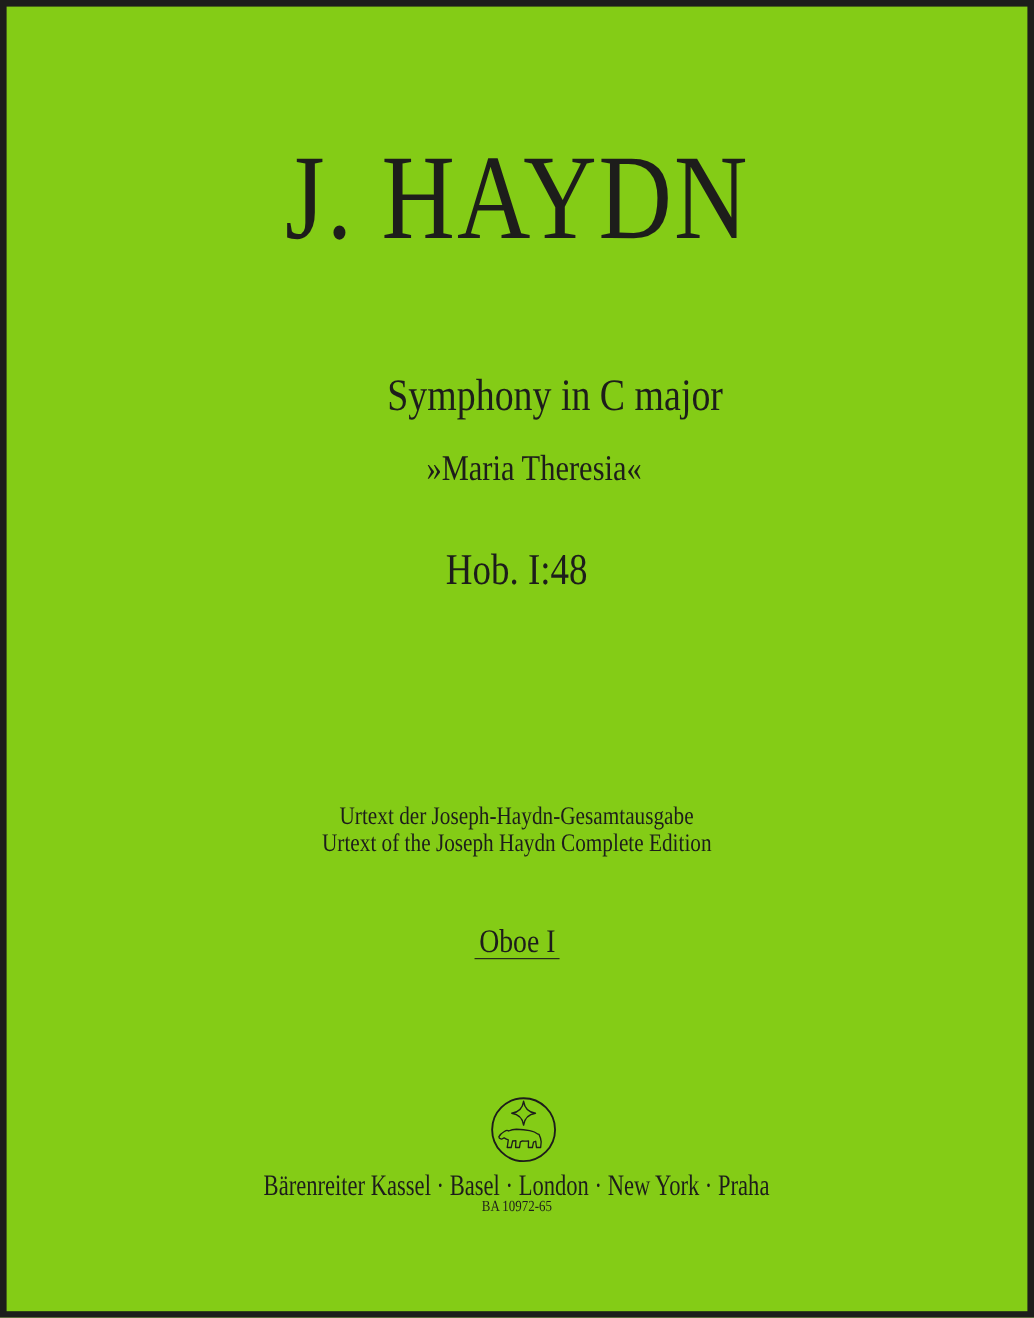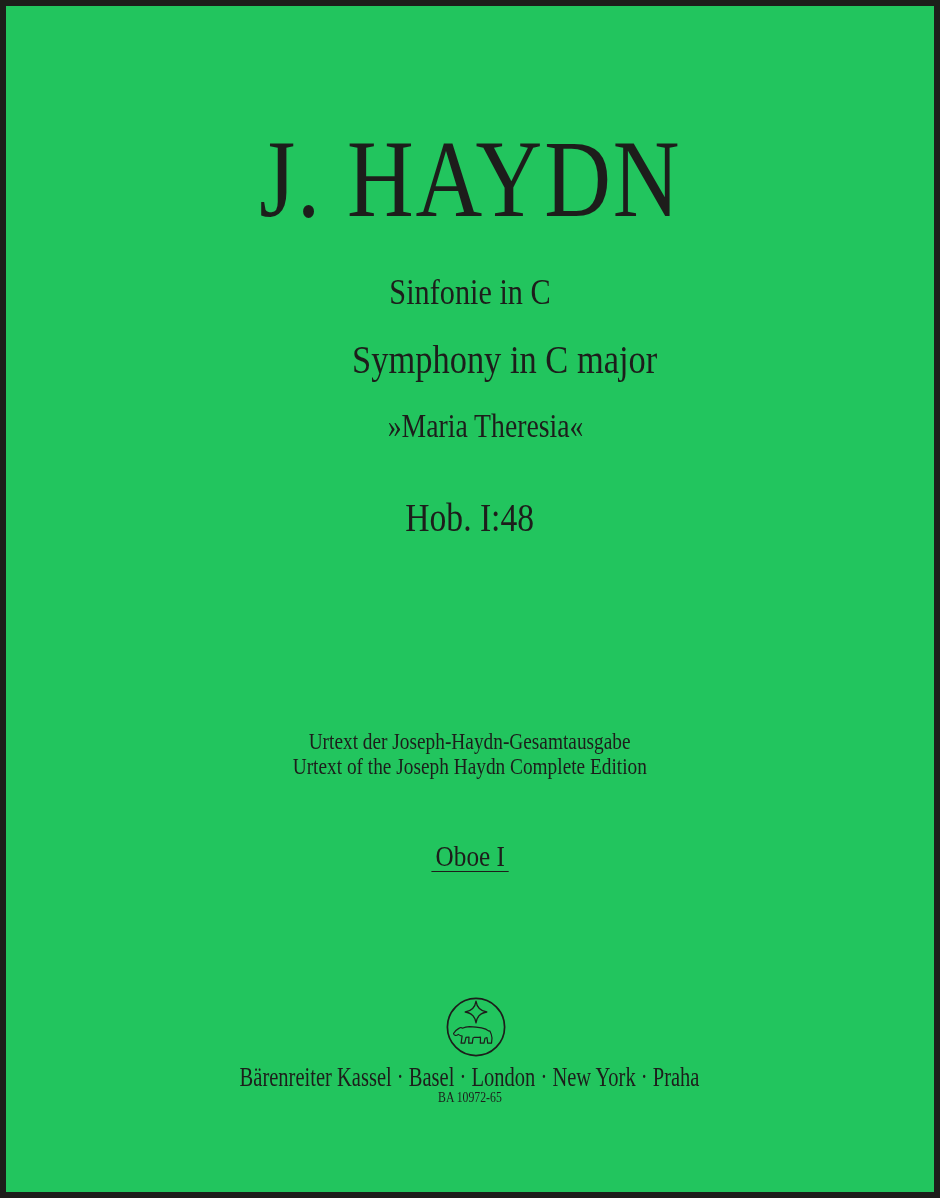--- a/index.html
+++ b/index.html
@@ -1,21 +1,21 @@
 <!DOCTYPE html>
 <html><head>
 <meta charset="utf-8">
 <style>
   html, body { margin: 0; padding: 0; background: #ffffff; }
   .page {
     position: relative;
     width: 940px;
     height: 1198px;
     box-sizing: border-box;
-    background: #22c55e;
+    background: #84cc16;
     border: 6px solid #1d1d1b;
     overflow: hidden;
     font-family: "Liberation Serif", "DejaVu Serif", serif;
     color: #1d1d1b;
   }
   .line {
     position: absolute;
     left: 0;
     width: 100%;
     text-align: center;
@@ -51,23 +51,20 @@
 </style>
 </head>
 <body>
 
 <div class="page">
 
   <div class="line composer">
     <span>J. HAYDN</span>
   </div>
 
-  <div class="line title-de">
-    <span>Sinfonie in C</span>
-  </div>
 
   <div class="line title-en">
     <span>Symphony in C major</span>
   </div>
 
   <div class="line nickname">
     <span>»Maria Theresia«</span>
   </div>
 
   <div class="line catalog">

